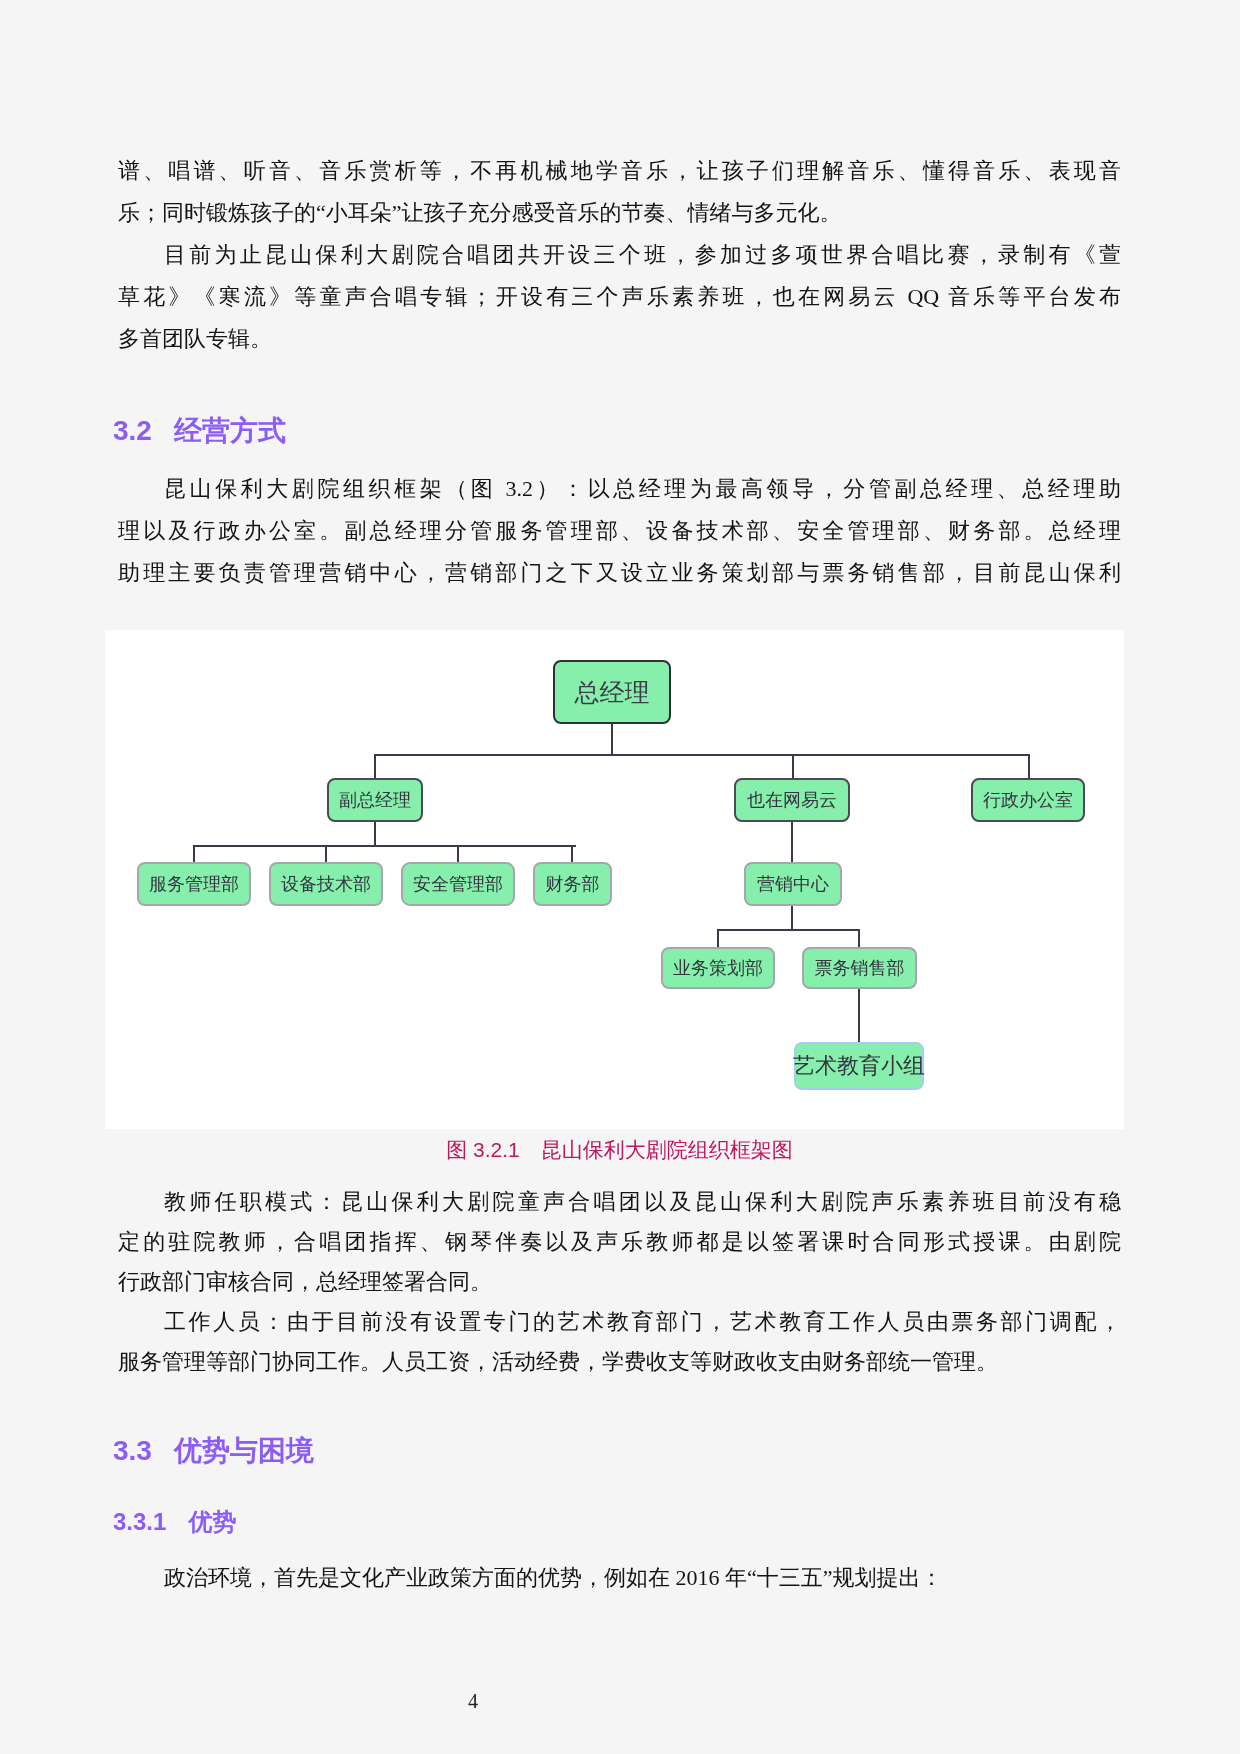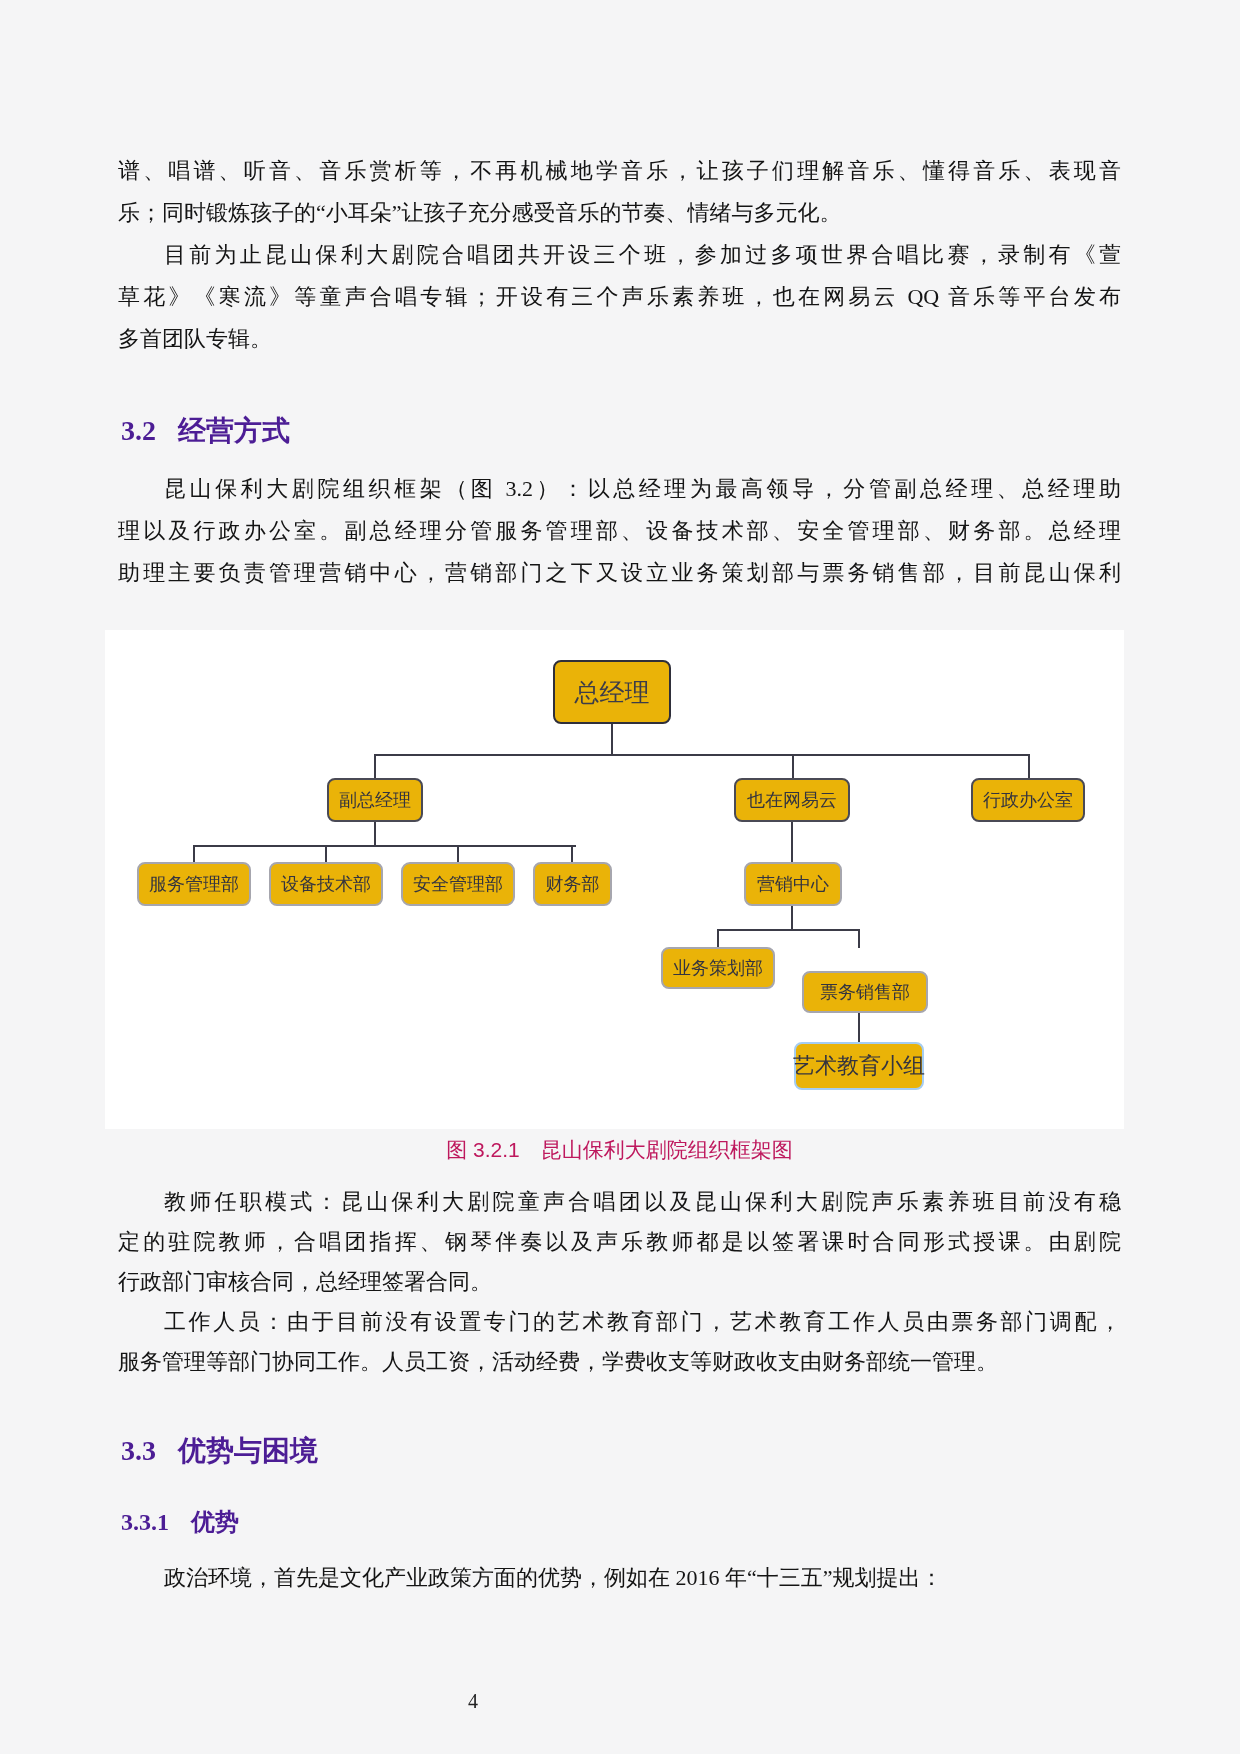--- a/index.html
+++ b/index.html
@@ -20,38 +20,38 @@
   
   .tblock { position:absolute; left:118px; width:1003px; font-size:22px; }
   .tl { height:42px; line-height:42px; overflow:hidden;
         text-align:justify; text-align-last:justify; }
   .tight .tl { height:40px; line-height:40px; }
   .tl.end { text-align-last:left; }
   .tl.ind { text-indent:46px; }
   .single .tl { height:42px; line-height:42px; }
   
   .h1, .h2 {
-    position:absolute; left:121px;
-    font-family:Liberation Serif, serif;
-    font-weight:bold; color:#4c1d95;
+    position:absolute; left:113px;
+    font-family:Liberation Sans, sans-serif;
+    font-weight:bold; color:#8b5cf6;
   }
   .h1 { font-size:28px; }
   .h2 { font-size:24px; }
   .h1 .num, .h2 .num { margin-right:22px; }
   
   .caption {
     position:absolute; left:118px; top:1136px; width:1003px;
     text-align:center; font-size:21px;
     font-family:"Liberation Sans","DejaVu Sans",sans-serif;
     color:#be185d;
   }
   
   .node {
     position:absolute; box-sizing:border-box;
-    background:#eab308; border-radius:8px;
+    background:#86efac; border-radius:8px;
     display:flex; align-items:center; justify-content:center;
     font-family:"Liberation Sans","DejaVu Sans",sans-serif;
     color:#34343f; font-size:18px; white-space:nowrap;
   }
   .node.root  { border:2px solid #2f2f3a; font-size:25px; color:#3c3c49; }
   .node.dark  { border:2px solid #4a4a55; }
   .node.gray  { border:2px solid #a6a6ae; }
   .node.blue  { border:2px solid #a5cdf2; font-size:22px; }
   
   .ln { position:absolute; background:#3b3b47; }
@@ -107,21 +107,21 @@
   <div class="node root" style="left:553px;top:660px;width:118px;height:64px;">总经理</div>
   <div class="node dark" style="left:327px;top:778px;width:96px;height:44px;">副总经理</div>
   <div class="node dark" style="left:734px;top:778px;width:116px;height:44px;">也在网易云</div>
   <div class="node dark" style="left:971px;top:778px;width:114px;height:44px;">行政办公室</div>
   <div class="node gray" style="left:137px;top:862px;width:114px;height:44px;">服务管理部</div>
   <div class="node gray" style="left:269px;top:862px;width:114px;height:44px;">设备技术部</div>
   <div class="node gray" style="left:401px;top:862px;width:114px;height:44px;border-radius:9px;">安全管理部</div>
   <div class="node gray" style="left:533px;top:862px;width:79px;height:44px;">财务部</div>
   <div class="node gray" style="left:744px;top:862px;width:98px;height:44px;">营销中心</div>
   <div class="node gray" style="left:661px;top:947px;width:114px;height:42px;">业务策划部</div>
-  <div class="node gray" style="left:802px;top:947px;width:126px;height:42px;margin-top:24px;">票务销售部</div>
+  <div class="node gray" style="left:802px;top:947px;width:115px;height:42px;">票务销售部</div>
   <div class="node blue" style="left:794px;top:1042px;width:130px;height:48px;">艺术教育小组</div>
 
   <div class="caption">图 3.2.1　昆山保利大剧院组织框架图</div>
 
   <div class="tblock tight" style="top:1182px;">
     <div class="tl ind">教师任职模式：昆山保利大剧院童声合唱团以及昆山保利大剧院声乐素养班目前没有稳</div>
     <div class="tl fill">定的驻院教师，合唱团指挥、钢琴伴奏以及声乐教师都是以签署课时合同形式授课。由剧院</div>
     <div class="tl end">行政部门审核合同，总经理签署合同。</div>
     <div class="tl ind">工作人员：由于目前没有设置专门的艺术教育部门，艺术教育工作人员由票务部门调配，</div>
     <div class="tl end">服务管理等部门协同工作。人员工资，活动经费，学费收支等财政收支由财务部统一管理。</div>

